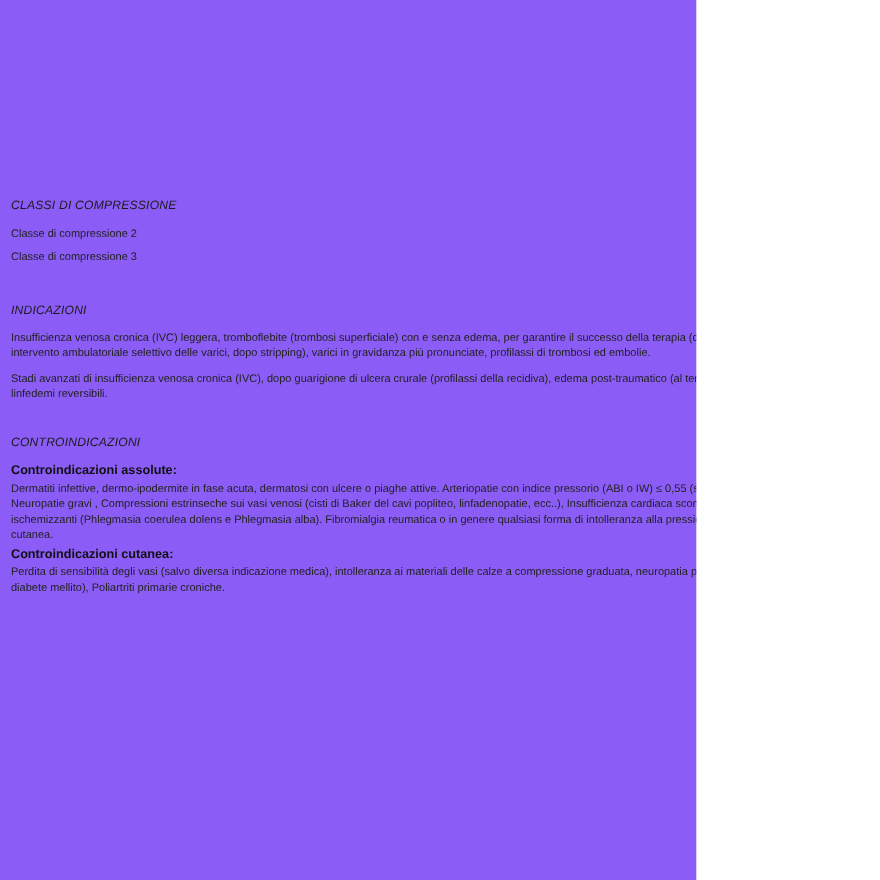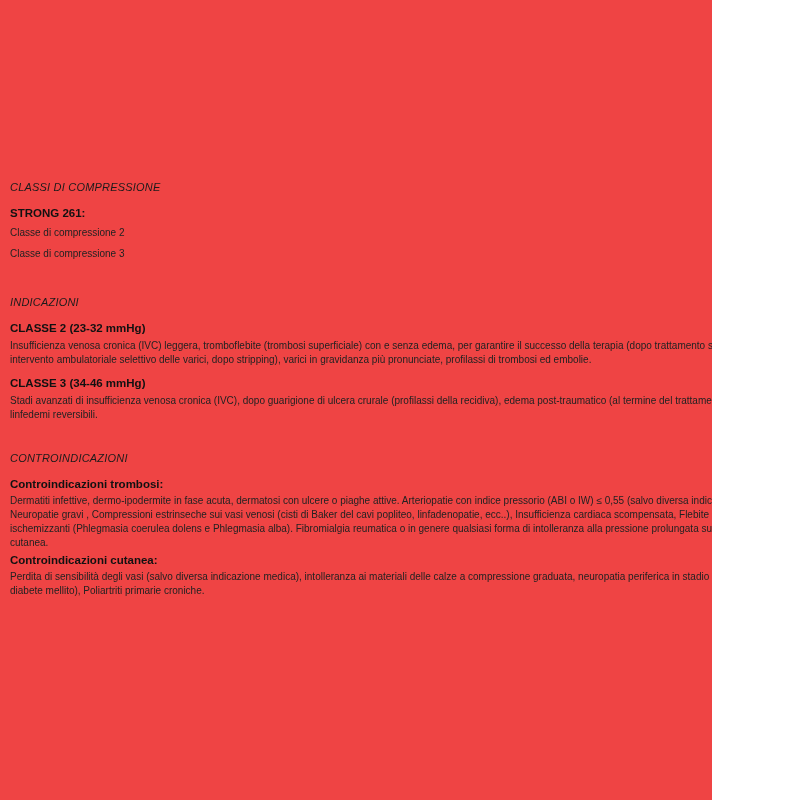--- a/index.html
+++ b/index.html
@@ -4,23 +4,23 @@
 <style>
   * { margin: 0; padding: 0; box-sizing: border-box; }
   html, body {
     width: 800px;
     height: 800px;
     background: #ffffff;
     font-family: "Liberation Sans", sans-serif;
   }
   .page {
     position: relative;
-    width: 712px;
+    width: 633px;
     height: 800px;
-    background: #ef4444;
+    background: #8b5cf6;
     overflow: hidden;
   }
   .content {
     position: absolute;
     top: 181px;
     left: 10px;
     width: 780px;
     color: #1b1b1b;
   }
   .section-1 { margin-bottom: 24px; }
@@ -55,35 +55,32 @@
   .section-3 .item-text { margin-bottom: 3px; }
 </style>
 </head>
 <body>
 
 <div class="page">
   <div class="content">
 
     <section class="section-1">
       <h2 class="sec-heading">CLASSI DI COMPRESSIONE</h2>
-      <p class="item-label">STRONG 261:</p>
       <p class="item-text">Classe di compressione 2</p>
       <p class="item-text">Classe di compressione 3</p>
     </section>
 
     <section class="section-2">
       <h2 class="sec-heading">INDICAZIONI</h2>
-      <p class="item-label">CLASSE 2 (23-32 mmHg)</p>
       <p class="item-text">Insufficienza venosa cronica (IVC) leggera, tromboflebite (trombosi superficiale) con e senza edema, per garantire il successo della terapia (dopo trattamento sclerosante, dopo intervento ambulatoriale selettivo delle varici, dopo stripping), varici in gravidanza più pronunciate, profilassi di trombosi ed embolie.</p>
-      <p class="item-label">CLASSE 3 (34-46 mmHg)</p>
       <p class="item-text">Stadi avanzati di insufficienza venosa cronica (IVC), dopo guarigione di ulcera crurale (profilassi della recidiva), edema post-traumatico (al termine del trattamento di base), linfedemi reversibili.</p>
     </section>
 
     <section class="section-3">
       <h2 class="sec-heading">CONTROINDICAZIONI</h2>
-      <p class="item-label">Controindicazioni trombosi:</p>
+      <p class="item-label">Controindicazioni assolute:</p>
       <p class="item-text">Dermatiti infettive, dermo-ipodermite in fase acuta, dermatosi con ulcere o piaghe attive. Arteriopatie con indice pressorio (ABI o IW) ≤ 0,55 (salvo diversa indicazione medica), Neuropatie gravi , Compressioni estrinseche sui vasi venosi (cisti di Baker del cavi popliteo, linfadenopatie, ecc..), Insufficienza cardiaca scompensata, Flebite settica, Trombosi ischemizzanti (Phlegmasia coerulea dolens e Phlegmasia alba). Fibromialgia reumatica o in genere qualsiasi forma di intolleranza alla pressione prolungata sulla superficie cutanea.</p>
       <p class="item-label">Controindicazioni cutanea:</p>
       <p class="item-text">Perdita di sensibilità degli vasi (salvo diversa indicazione medica), intolleranza ai materiali delle calze a compressione graduata, neuropatia periferica in stadio avanzato (es. diabete mellito), Poliartriti primarie croniche.</p>
     </section>
 
   </div>
 </div>
 
 </body></html>

